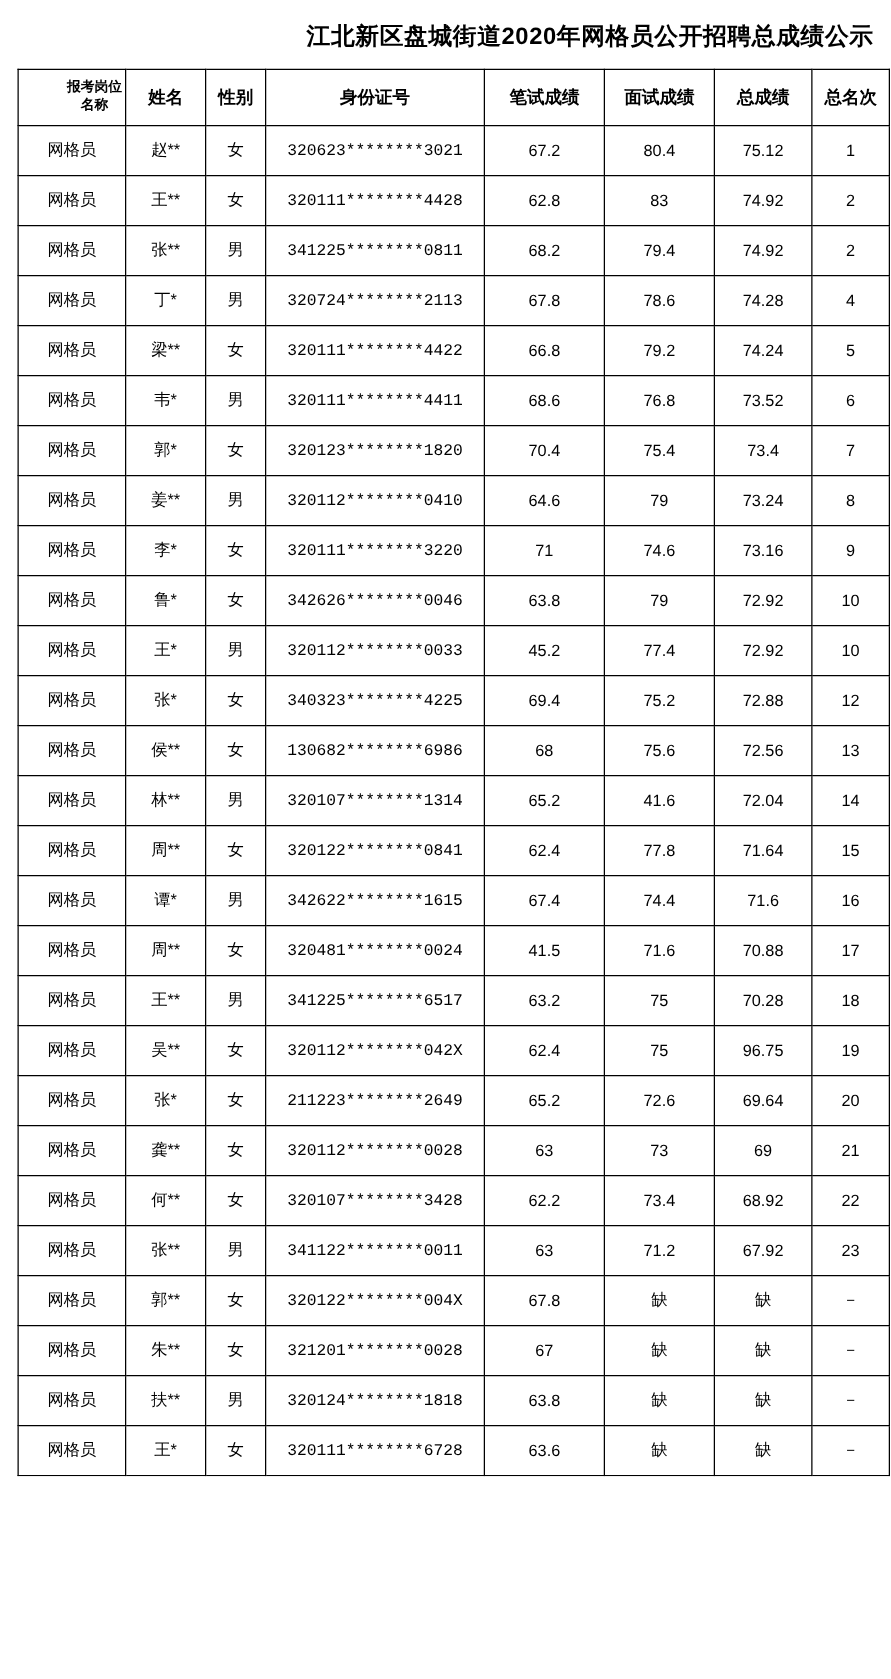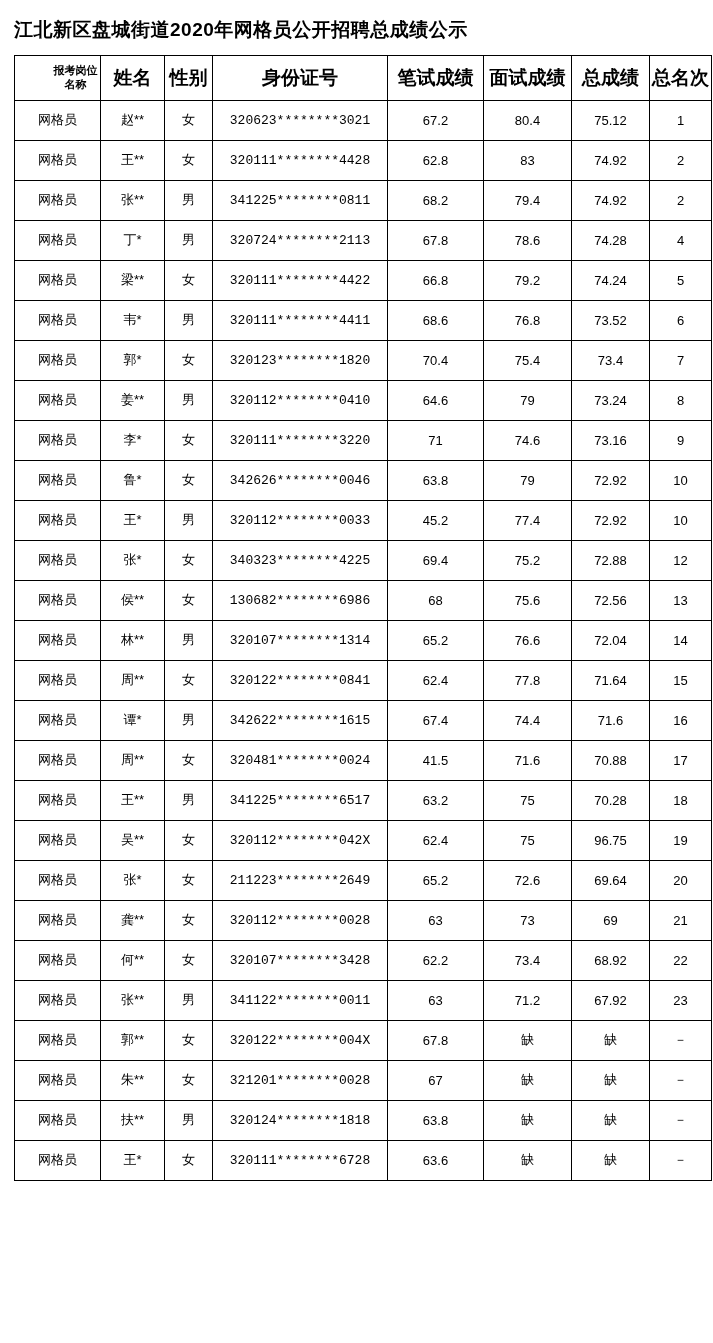--- a/index.html
+++ b/index.html
@@ -11,21 +11,21 @@
     width: 713px;
     font-family: "Liberation Sans", "DejaVu Sans", sans-serif;
     color: #000000;
   }
   .page {
     width: 713px;
     box-sizing: border-box;
     padding: 14px 14px 0 14px;
   }
   .doc-title {
-    text-align: left;
+    text-align: right;
     font-size: 19px;
     font-weight: bold;
     letter-spacing: 0.5px;
     margin: 4px 0 12px 0;
     line-height: 1.3;
   }
   table.results {
     border-collapse: collapse;
     width: 685px;
     table-layout: fixed;
@@ -38,21 +38,21 @@
     font-size: 13px;
     padding: 0;
     height: 39px;
     overflow: hidden;
     white-space: nowrap;
   }
   table.results thead th {
     font-weight: bold;
     height: 44px;
     line-height: 1.25;
-    font-size: 19px;
+    font-size: 14px;
   }
   table.results thead th.two-line {
     font-size: 11px;
     padding-left: 36px;
   }
   td.name-cell,
   td.gender-cell {
     font-size: 13px;
   }
   td.id-cell {
@@ -235,21 +235,21 @@
           <td class="num-cell">75.6</td>
           <td class="num-cell">72.56</td>
           <td class="num-cell">13</td>
         </tr>
         <tr>
           <td class="name-cell">网格员</td>
           <td class="name-cell">林**</td>
           <td class="gender-cell">男</td>
           <td class="id-cell">320107********1314</td>
           <td class="num-cell">65.2</td>
-          <td class="num-cell">76.6</td>
+          <td class="num-cell">41.6</td>
           <td class="num-cell">72.04</td>
           <td class="num-cell">14</td>
         </tr>
         <tr>
           <td class="name-cell">网格员</td>
           <td class="name-cell">周**</td>
           <td class="gender-cell">女</td>
           <td class="id-cell">320122********0841</td>
           <td class="num-cell">62.4</td>
           <td class="num-cell">77.8</td>

